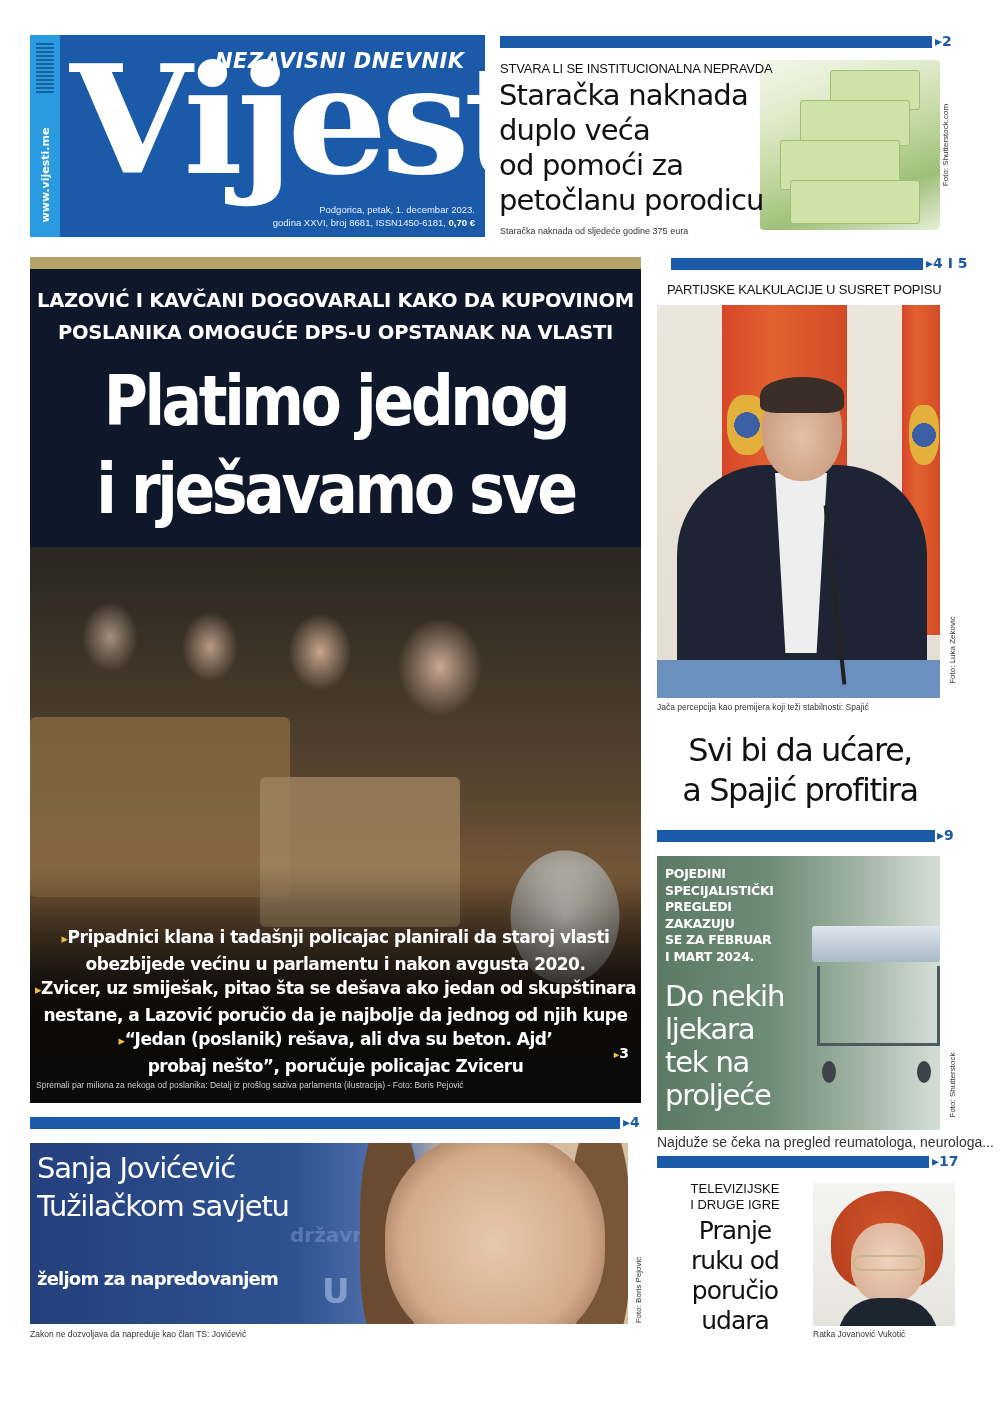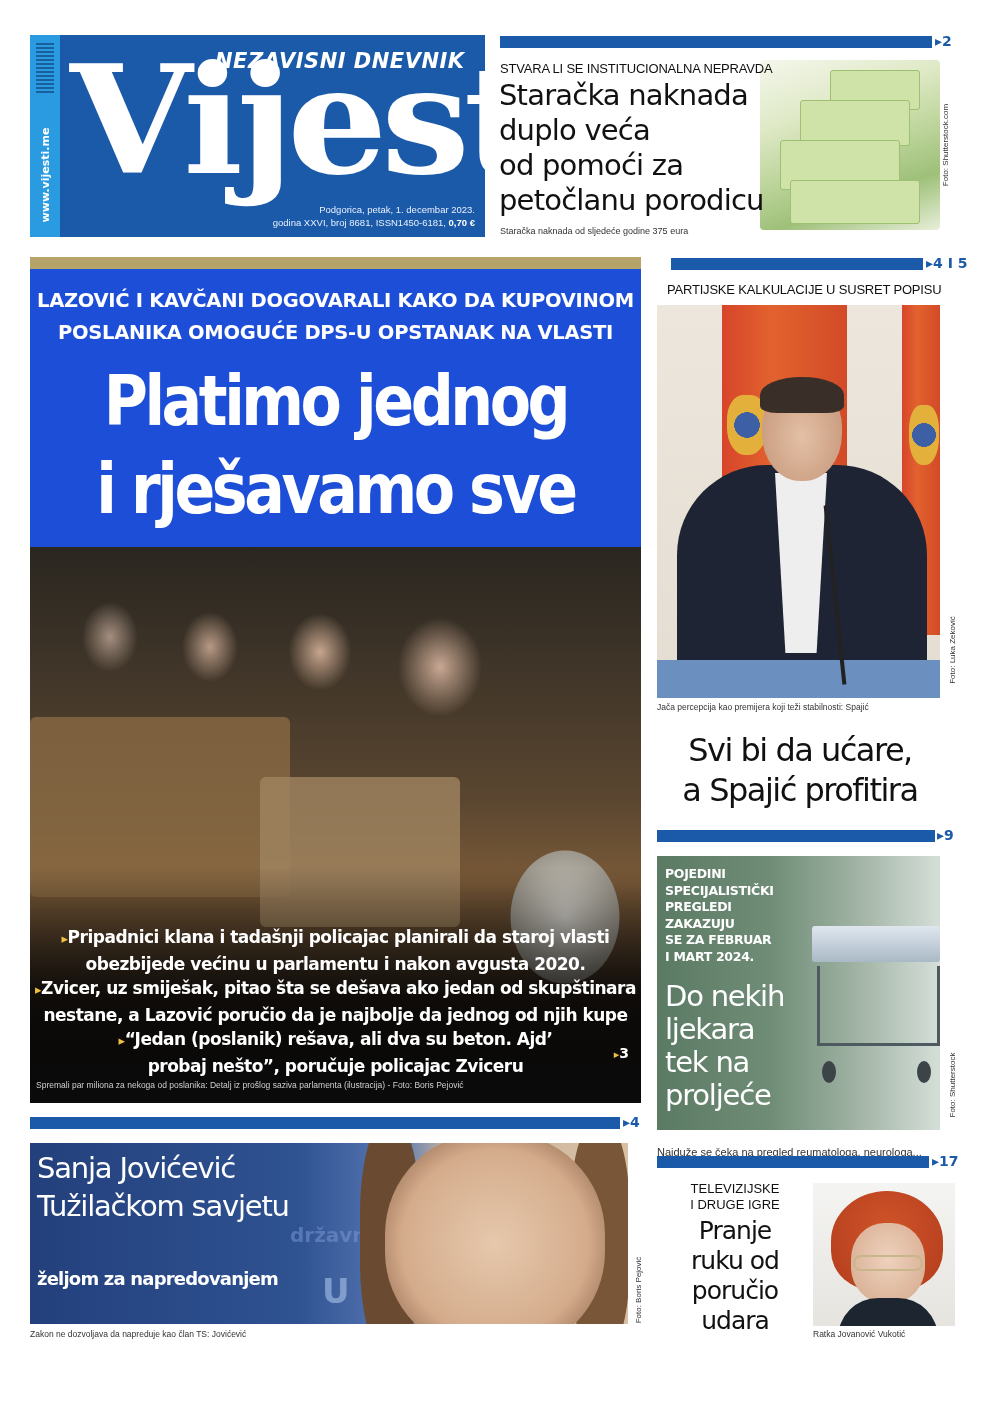--- a/index.html
+++ b/index.html
@@ -26,21 +26,21 @@
   
   .pension-kicker { left: 500px; top: 61px; font-family: "Liberation Sans", sans-serif; font-size: 13px; color: #111; letter-spacing: -.2px; }
   .pension-headline { left: 499px; top: 78px; width: 320px; font-family: "DejaVu Sans", sans-serif; font-size: 29px; line-height: 35px; letter-spacing: -.8px; color: #111; }
   .pension-photo { left: 760px; top: 60px; width: 180px; height: 170px; background:
       linear-gradient(160deg, #f4f7ec 0%, #dfe9c6 30%, #bcd49a 55%, #9ec079 75%, #e8efd9 100%); border-radius: 4px; }
   .pension-photo .note { position: absolute; background: #cfe2a8; border: 1px solid #9fbf73; border-radius: 3px; }
   .pension-credit { left: 945px; top: 145px; transform: translate(-50%,-50%) rotate(-90deg); font-family: "Liberation Sans", sans-serif; font-size: 8px; color: #333; white-space: nowrap; }
   .pension-caption { left: 500px; top: 226px; font-family: "Liberation Sans", sans-serif; font-size: 9px; color: #333; }
 
   
-  .lead { left: 30px; top: 257px; width: 611px; height: 846px; background: #1d4ed8; overflow: hidden; }
+  .lead { left: 30px; top: 257px; width: 611px; height: 846px; background: #0f172a; overflow: hidden; }
   .lead-topbar { position: absolute; left: 0; top: 0; width: 100%; height: 12px; background: #b5a36a; }
   .lead-photo { position: absolute; left: 0; top: 290px; width: 100%; height: 560px;
       background:
         radial-gradient(ellipse 90px 110px at 535px 370px, #d9d6cf 0%, #9c978c 60%, transparent 61%),
         radial-gradient(ellipse 60px 70px at 410px 120px, #c9a893 0%, transparent 70%),
         radial-gradient(ellipse 45px 55px at 290px 105px, #c8a68e 0%, transparent 70%),
         radial-gradient(ellipse 40px 50px at 180px 100px, #b89a85 0%, transparent 70%),
         radial-gradient(ellipse 40px 50px at 80px 90px, #a48f80 0%, transparent 70%),
         linear-gradient(180deg, #2a2620 0%, #3e3428 20%, #5a4630 45%, #7a5a38 60%, #3a2e22 80%, #151210 100%); }
   .lead-photo .desk { position: absolute; background: #8a6a44; opacity: .8; }
@@ -71,21 +71,21 @@
 
   
   .doctors { left: 657px; top: 856px; width: 283px; height: 274px; overflow: hidden;
       background: linear-gradient(90deg, #5b7a64 0%, #6f8c76 40%, #9fb2a3 70%, #d5dfd8 100%); }
   .doctors .bed { position: absolute; left: 155px; top: 70px; width: 128px; height: 36px; background: linear-gradient(180deg, #dfe6ee, #a9b9c6); border-radius: 3px; }
   .doctors .bedframe { position: absolute; left: 160px; top: 110px; width: 123px; height: 80px; border: 3px solid #4d5a60; border-top: none; }
   .doctors .wheel { position: absolute; width: 14px; height: 22px; border-radius: 50%; background: #3c4448; }
   .doctors .kicker { position: absolute; left: 8px; top: 10px; color: #fff; font-family: "DejaVu Sans", sans-serif; font-weight: bold; font-size: 12.5px; line-height: 16.5px; letter-spacing: -.3px; }
   .doctors .headline { position: absolute; left: 8px; top: 124px; color: #fff; font-family: "DejaVu Sans", sans-serif; font-size: 29px; line-height: 33px; letter-spacing: -1.2px; }
   .doctors-credit { left: 952px; top: 1085px; transform: translate(-50%,-50%) rotate(-90deg); font-family: "Liberation Sans", sans-serif; font-size: 8px; color: #333; white-space: nowrap; }
-  .doctors-caption { left: 657px; top: 1134px; font-family: "Liberation Sans", sans-serif; font-size: 11px; color: #333; margin-top: 12px; }
+  .doctors-caption { left: 657px; top: 1134px; font-family: "Liberation Sans", sans-serif; font-size: 14px; color: #333; }
 
   
   .jovicevic { left: 30px; top: 1143px; width: 598px; height: 181px; overflow: hidden;
       background: linear-gradient(90deg, #23407c 0%, #2f5291 45%, #5a7ab4 62%, #c9b59c 70%, #d8c0a4 100%); }
   .jovicevic .face { position: absolute; left: 355px; top: -10px; width: 220px; height: 220px; border-radius: 46%; background: radial-gradient(ellipse at 50% 50%, #e6c8ac 0%, #d4ac8c 60%, #8c6448 90%); }
   .jovicevic .hairL { position: absolute; left: 330px; top: -20px; width: 60px; height: 230px; border-radius: 40%; background: #6a4a30; }
   .jovicevic .hairR { position: absolute; left: 540px; top: -20px; width: 60px; height: 230px; border-radius: 40%; background: #7a5638; }
   .jovicevic .bgtext { position: absolute; left: 260px; top: 80px; color: rgba(120,150,210,.55); font-family: "DejaVu Sans", sans-serif; font-weight: bold; font-size: 20px; }
   .jovicevic .bgU { position: absolute; left: 292px; top: 128px; color: rgba(170,195,235,.6); font-family: "DejaVu Sans", sans-serif; font-weight: bold; font-size: 34px; }
   .jovicevic .headline { position: absolute; left: 7px; top: 6px; color: #fff; font-family: "DejaVu Sans", sans-serif; font-size: 29px; line-height: 38px; letter-spacing: -1.2px; }

